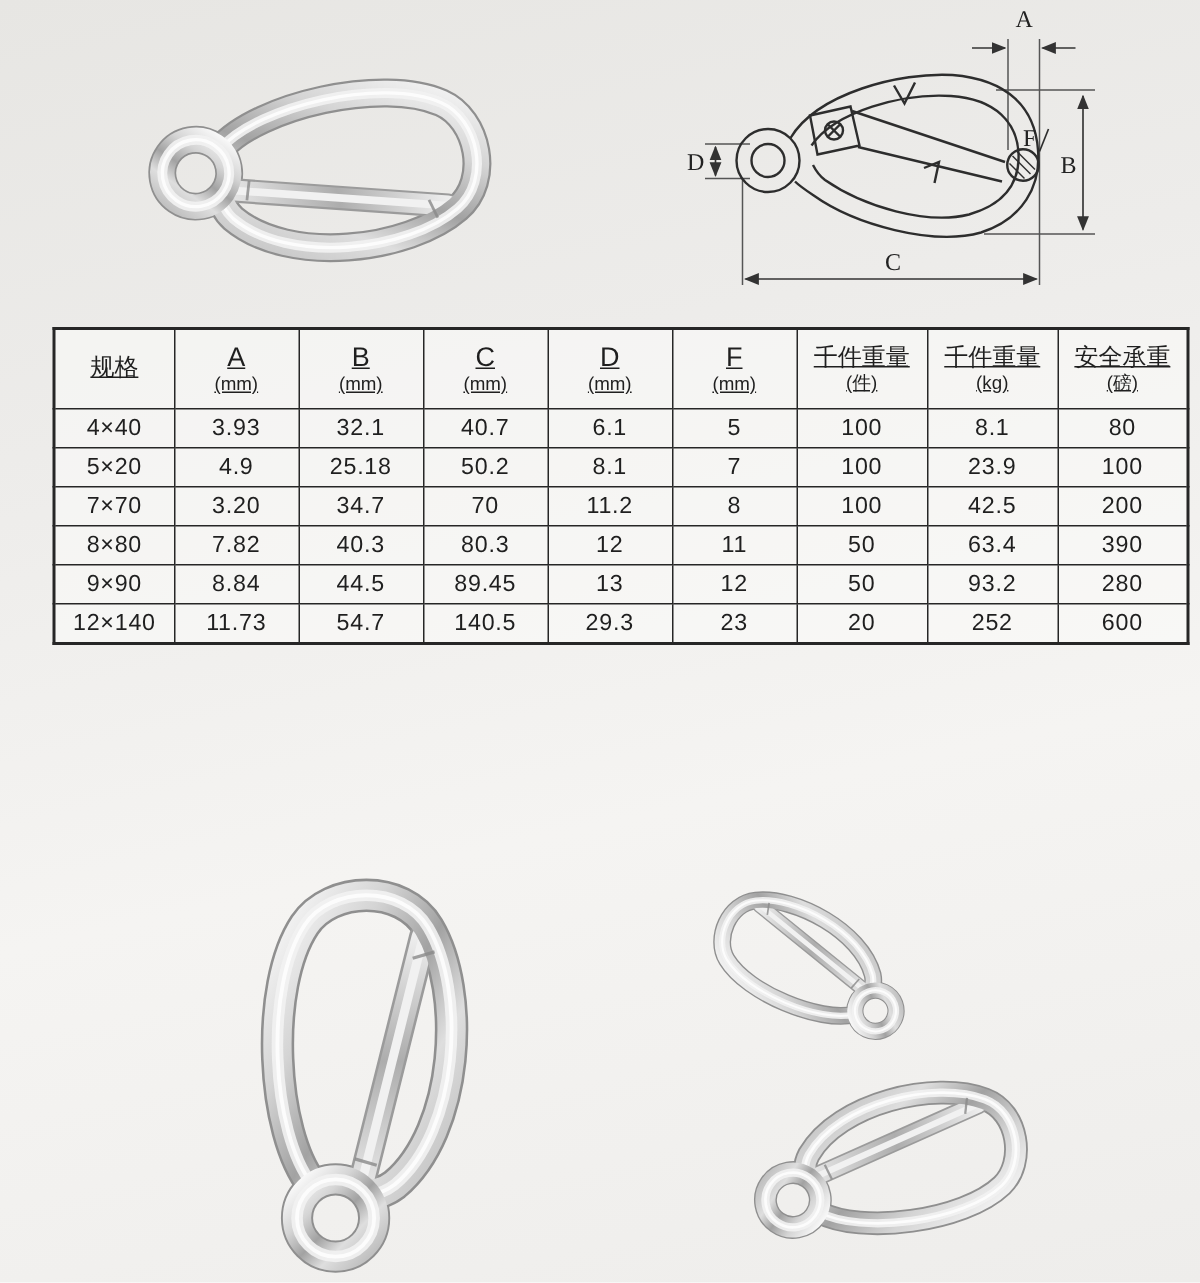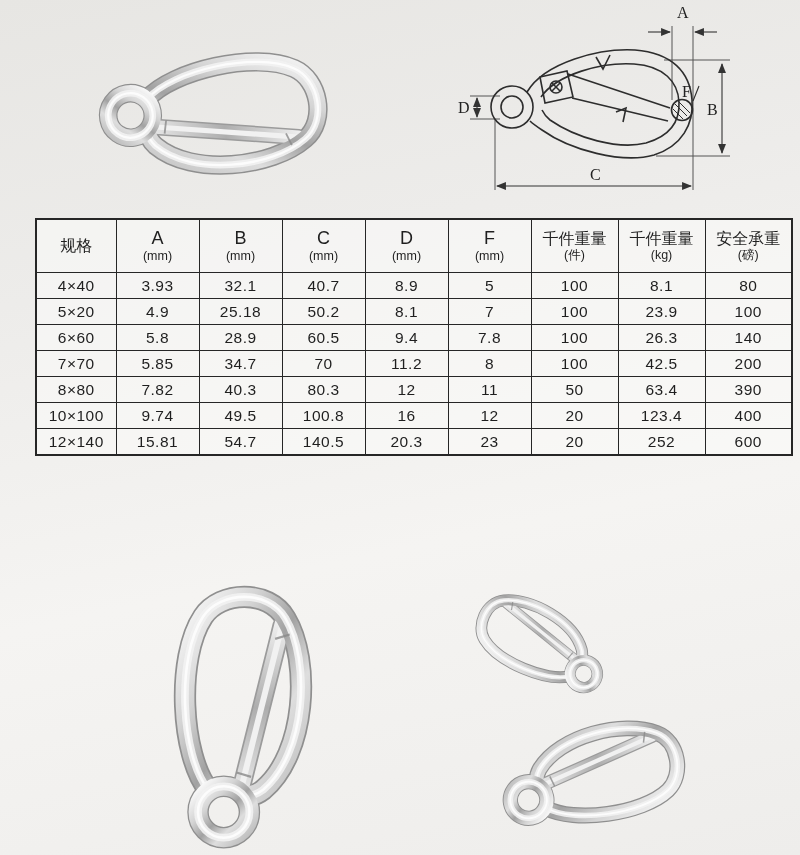--- a/index.html
+++ b/index.html
@@ -17,21 +17,21 @@
   .spec-table{
     position:absolute;left:35px;top:218px;width:756px;
     border-collapse:collapse;table-layout:fixed;
     background:rgba(252,252,250,0.55);
   }
   .spec-table th,.spec-table td{
     border:1px solid #262626;text-align:center;vertical-align:middle;
     padding:0;font-weight:normal;color:#1f1f1f;
   }
   .spec-table{border:2px solid #262626;}
-  .spec-table th{height:52px;line-height:1.15;}
+  .spec-table th{height:52px;line-height:1.15;text-decoration:underline;}
   .spec-table td{height:25px;font-size:15.5px;letter-spacing:0.5px;}
   .hdr-main{display:block;font-size:16px;}
   .hdr-letter{display:block;font-size:18px;}
   .hdr-sub{display:block;font-size:12.5px;}
   .col-spec{width:80px;}
   .col-dim{width:83px;}
   .col-wide{width:87px;}
   
   .diagram-text{font-family:"Liberation Serif","DejaVu Serif",serif;font-size:16px;fill:#222;}
 </style>
@@ -195,87 +195,76 @@
           <span class="hdr-sub">(磅)</span>
         </th>
       </tr>
     </thead>
   <tbody>
       <tr>
         <td>4×40</td>
         <td>3.93</td>
         <td>32.1</td>
         <td>40.7</td>
-        <td>8.9</td>
+        <td>6.1</td>
         <td>5</td>
         <td>100</td>
         <td>8.1</td>
         <td>80</td>
       </tr>
       <tr>
         <td>5×20</td>
         <td>4.9</td>
         <td>25.18</td>
         <td>50.2</td>
         <td>8.1</td>
         <td>7</td>
         <td>100</td>
         <td>23.9</td>
         <td>100</td>
       </tr>
       <tr>
-        <td>6×60</td>
-        <td>5.8</td>
-        <td>28.9</td>
-        <td>60.5</td>
-        <td>9.4</td>
-        <td>7.8</td>
-        <td>100</td>
-        <td>26.3</td>
-        <td>140</td>
-      </tr>
-      <tr>
         <td>7×70</td>
-        <td>5.85</td>
+        <td>3.20</td>
         <td>34.7</td>
         <td>70</td>
         <td>11.2</td>
         <td>8</td>
         <td>100</td>
         <td>42.5</td>
         <td>200</td>
       </tr>
       <tr>
         <td>8×80</td>
         <td>7.82</td>
         <td>40.3</td>
         <td>80.3</td>
         <td>12</td>
         <td>11</td>
         <td>50</td>
         <td>63.4</td>
         <td>390</td>
       </tr>
       <tr>
-        <td>10×100</td>
-        <td>9.74</td>
-        <td>49.5</td>
-        <td>100.8</td>
-        <td>16</td>
+        <td>9×90</td>
+        <td>8.84</td>
+        <td>44.5</td>
+        <td>89.45</td>
+        <td>13</td>
         <td>12</td>
-        <td>20</td>
-        <td>123.4</td>
-        <td>400</td>
+        <td>50</td>
+        <td>93.2</td>
+        <td>280</td>
       </tr>
       <tr>
         <td>12×140</td>
-        <td>15.81</td>
+        <td>11.73</td>
         <td>54.7</td>
         <td>140.5</td>
-        <td>20.3</td>
+        <td>29.3</td>
         <td>23</td>
         <td>20</td>
         <td>252</td>
         <td>600</td>
       </tr>
     </tbody>
 </table>
 
 <div class="photo abs" style="left:130px;top:562px;width:220px;height:295px;">
   <div style="width:180px;height:288px;">

